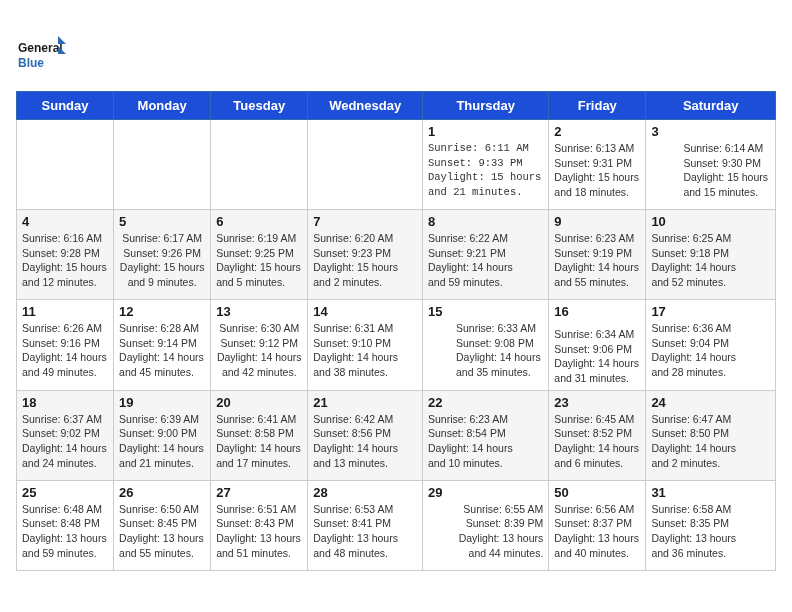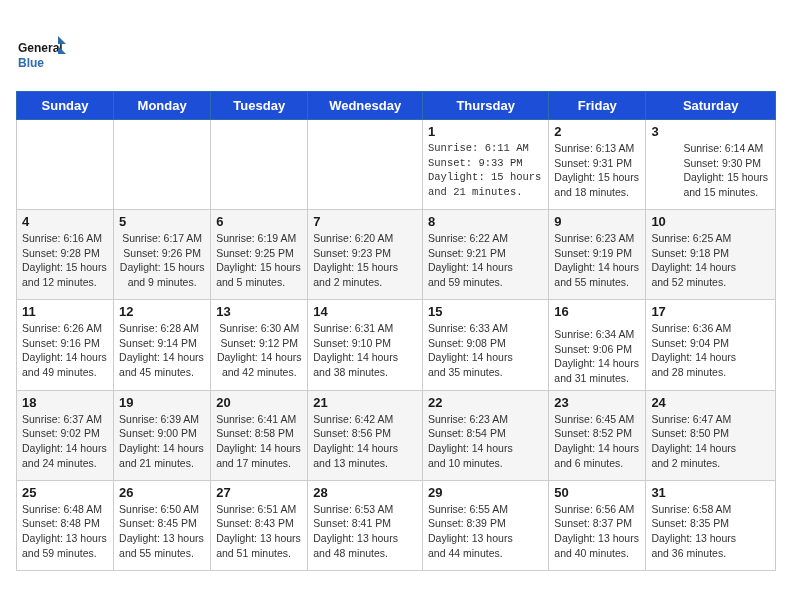--- a/index.html
+++ b/index.html
@@ -210,21 +210,21 @@
         </td>
         <td>
           <span class="day-num">14</span>
           <div class="day-info" style="white-space: pre-line;">Sunrise: 6:31 AM
 Sunset: 9:10 PM
 Daylight: 14 hours
 and 38 minutes.</div>
         </td>
         <td>
           <span class="day-num">15</span>
-          <div class="day-info" style="white-space: pre-line;">Sunrise: 6:33 AM
+          <div class="day-info" style="white-space: pre-line; margin-left: 28px;">Sunrise: 6:33 AM
 Sunset: 9:08 PM
 Daylight: 14 hours
 and 35 minutes.</div>
         </td>
         <td>
           <span class="day-num">16</span>
           <div class="day-info" style="white-space: pre-line; margin-top: 8px;">Sunrise: 6:34 AM
 Sunset: 9:06 PM
 Daylight: 14 hours
 and 31 minutes.</div>
@@ -312,21 +312,21 @@
         </td>
         <td>
           <span class="day-num">28</span>
           <div class="day-info" style="white-space: pre-line;">Sunrise: 6:53 AM
 Sunset: 8:41 PM
 Daylight: 13 hours
 and 48 minutes.</div>
         </td>
         <td>
           <span class="day-num">29</span>
-          <div class="day-info" style="white-space: pre-line;">Sunrise: 6:55 AM
+          <div class="day-info" style="white-space: pre-line; text-align: right;">Sunrise: 6:55 AM
 Sunset: 8:39 PM
 Daylight: 13 hours
 and 44 minutes.</div>
         </td>
         <td>
           <span class="day-num">50</span>
           <div class="day-info" style="white-space: pre-line;">Sunrise: 6:56 AM
 Sunset: 8:37 PM
 Daylight: 13 hours
 and 40 minutes.</div>

